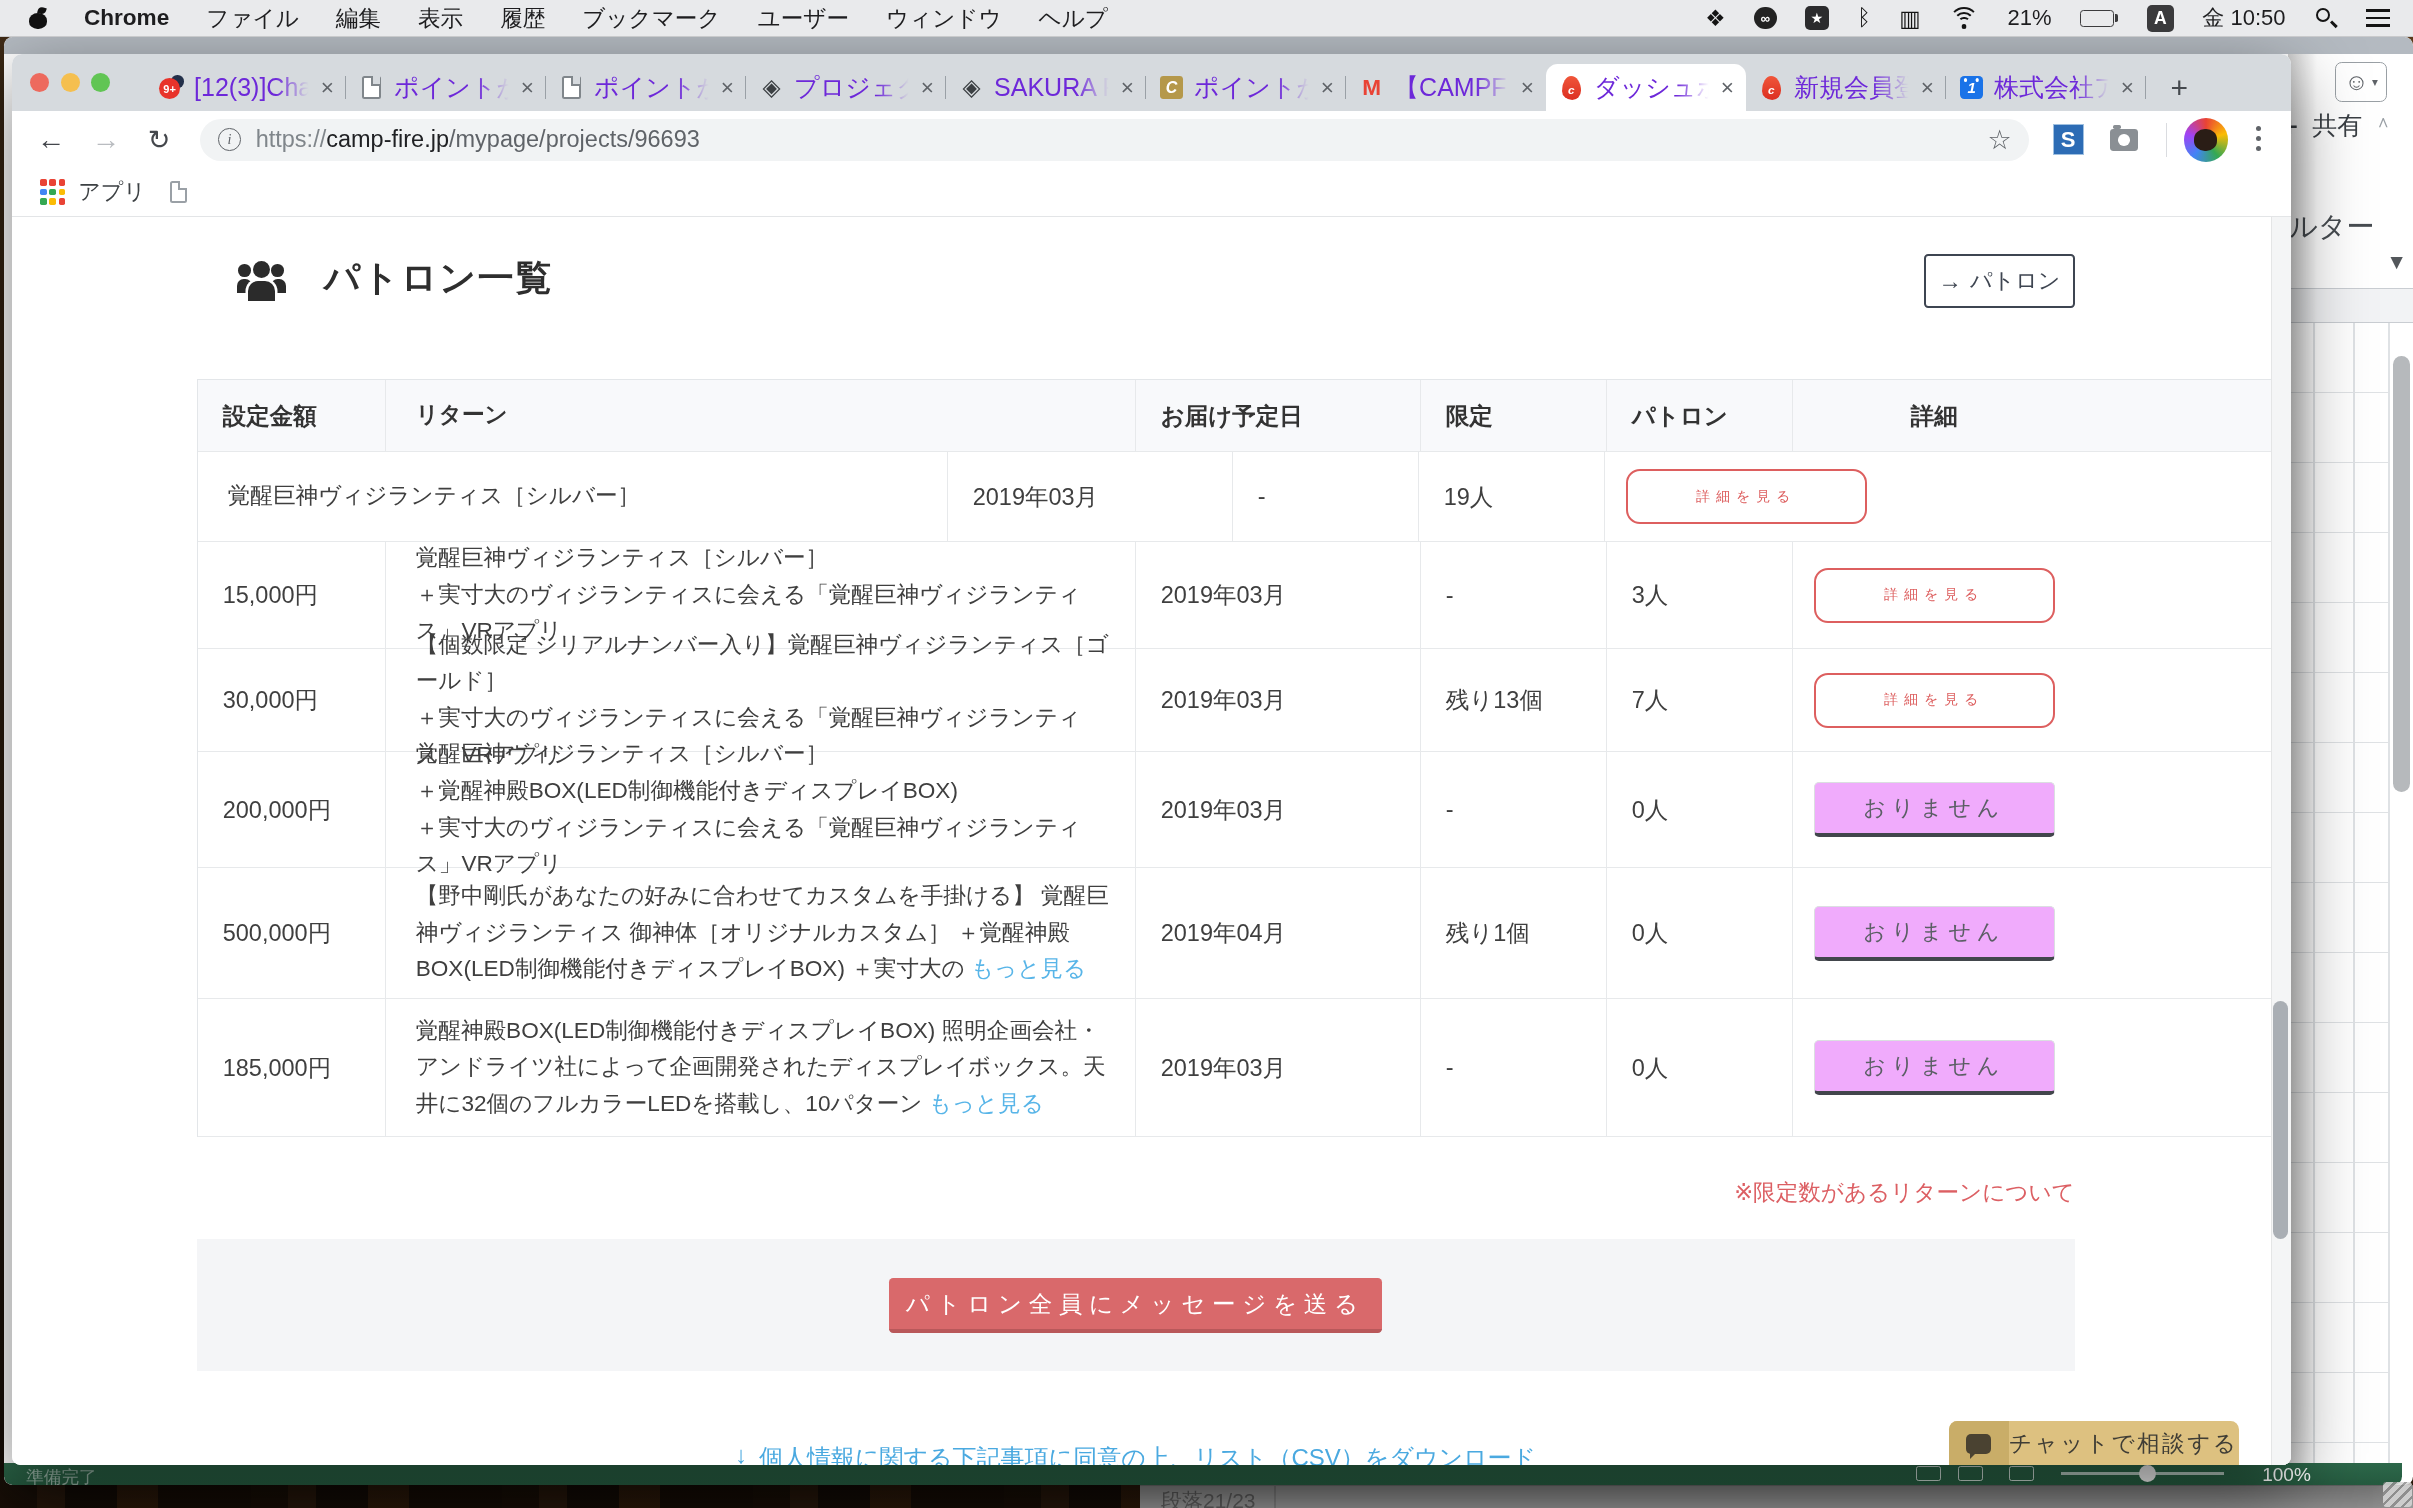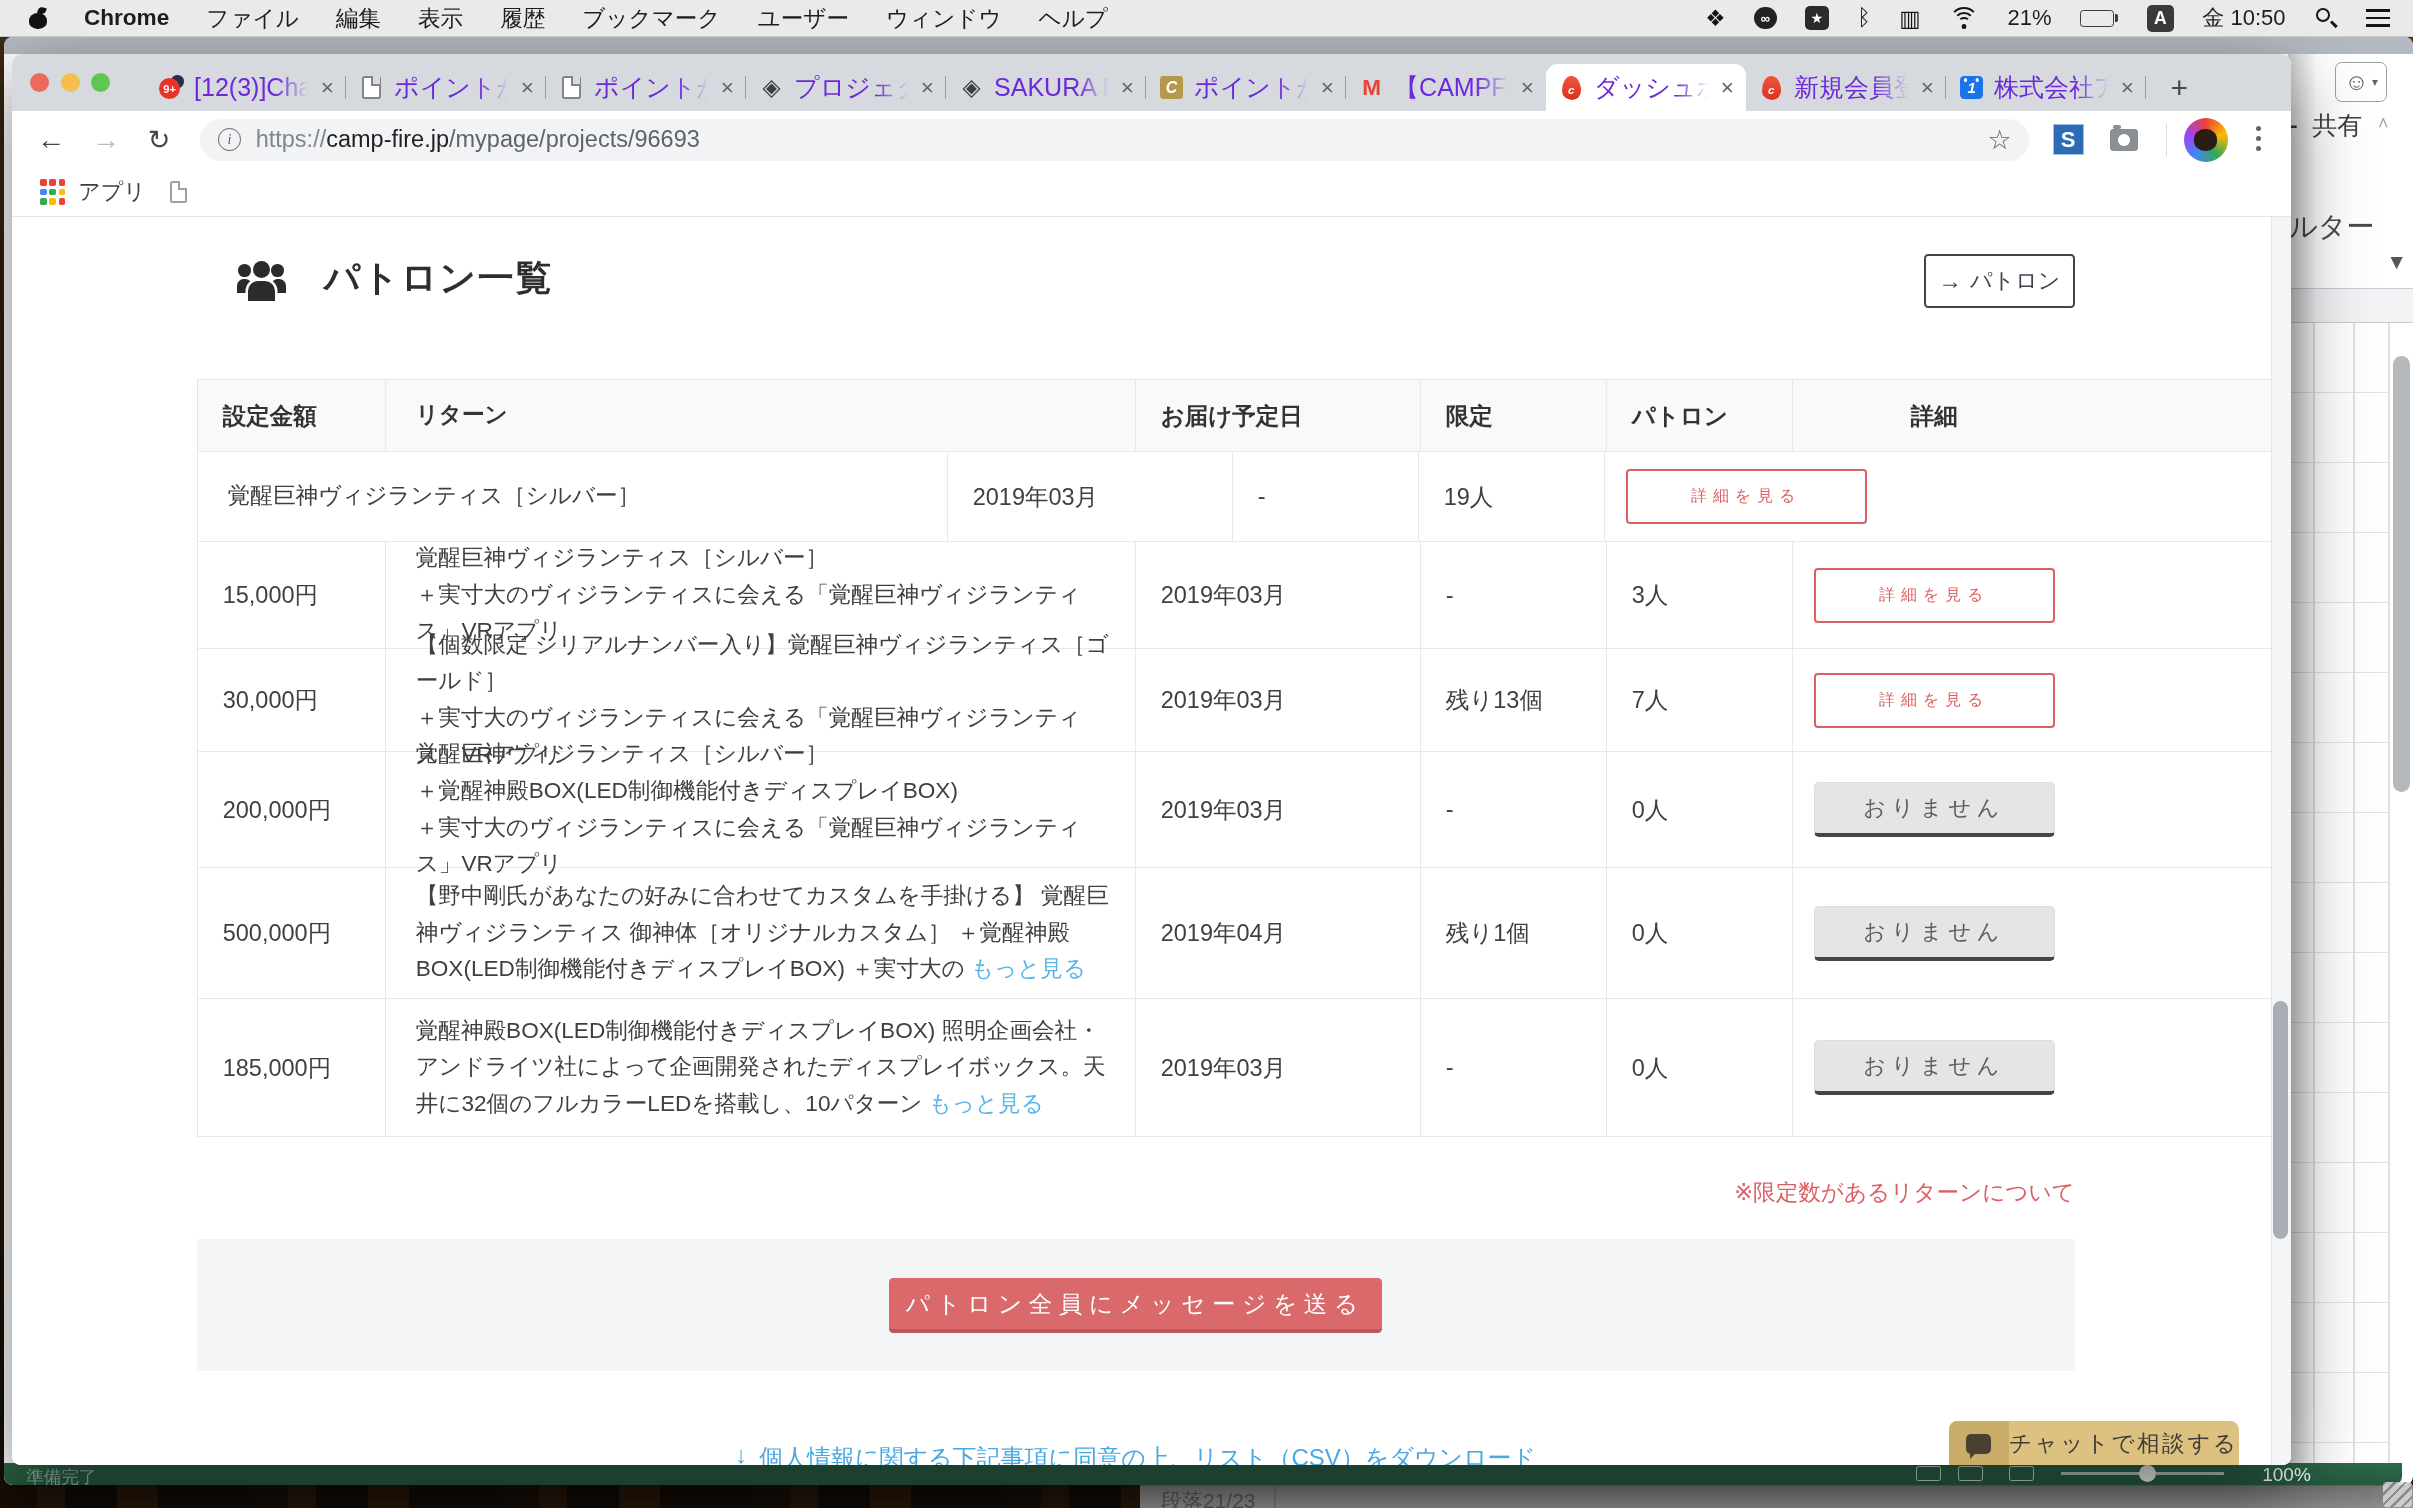--- a/index.html
+++ b/index.html
@@ -138,22 +138,22 @@
   #patron-btn .arr { font-weight:bold; font-size:23.5px; }
 
   #table { position:absolute; left:185px; top:162px; width:2186px; border:1.7px solid #e3e6e9; border-bottom:none; font-size:23.5px; color:#3f3f3f; }
   .trow { display:flex; border-bottom:1.7px solid #e7e9eb; background:#fff; }
   .trow.head { background:#f8f9fb; font-weight:bold; color:#333; height:72px; }
   .cell { border-right:1.7px solid #e7e9eb; display:flex; flex-direction:column; justify-content:center; }
   .cell:last-child { border-right:none; }
   .c0{ width:188px; padding-left:25px;} .c1{ width:750px; padding:11.7px 25px 11.7px 30px; line-height:1.62; font-size:22.6px;}
   .c2{ width:285px; padding-left:25px;} .c3{ width:186px; padding-left:25px;} .c4{ width:186px; padding-left:25px;} .c5{ width:283px; align-items:center;}
   .rh0{height:90px;} .rh1{height:107px;} .rh2{height:103px;} .rh3{height:116px;} .rh4{height:131px;} .rh5{height:138px;}
-  .btn-view { width:241px; height:55px; border:2.5px solid #dd5f5f; border-radius:4px; background:#fff; color:#dd5f5f; font-size:16px; letter-spacing:5.9px; display:flex; align-items:center; justify-content:center;font-family:Liberation Serif, serif; }
-  .btn-none { width:241px; height:55px; background:#e5e5e5; border:1.7px solid #dbdee1; border-bottom:4.2px solid #42464c; border-radius:5px; color:#5a5e64; font-size:22px; letter-spacing:5.9px; display:flex; align-items:center; justify-content:center; }
+  .btn-view { width:241px; height:55px; border:2.5px solid #dd5f5f; border-radius:14px; background:#fff; color:#dd5f5f; font-size:14px; letter-spacing:5.9px; display:flex; align-items:center; justify-content:center;font-family:Liberation Serif, serif; }
+  .btn-none { width:241px; height:55px; background:#f0abfc; border:1.7px solid #dbdee1; border-bottom:4.2px solid #42464c; border-radius:5px; color:#5a5e64; font-size:22px; letter-spacing:5.9px; display:flex; align-items:center; justify-content:center; }
   .more { color:#58b5e8; }
   #note-link { position:absolute; left:185px; top:960px; width:1878px; text-align:right; font-size:22.6px; color:#dc5f63; }
   #band { position:absolute; left:185px; top:1022px; width:1878px; height:132px; background:#f4f5f7; }
   #msg-btn { position:absolute; left:692px; top:39px; width:493px; height:55px; background:#d9696b; border-bottom:4.2px solid #b9585a; border-radius:4.2px; color:#fff; font-size:23.5px; letter-spacing:6.7px; display:flex; align-items:center; justify-content:center; }
   #dl-row { position:absolute; left:185px; top:1225px; width:1878px; display:flex; justify-content:center; align-items:flex-start; gap:11.7px; color:#4aa9e0; font-size:24px; }
   .dl-icon { font-weight:bold; border-bottom:3.4px solid #4aa9e0; line-height:1.05; }
   #chat { position:absolute; left:1937px; top:1204px; width:290px; height:45px; background:#ddc180; border-radius:8.4px 8.4px 0 0; display:flex; align-items:stretch; overflow:hidden; }
   #chat .cicon { width:60px; background:#c9ad68; display:flex; align-items:center; justify-content:center; }
   .bubble { position:relative; width:25px; height:20px; background:#4a4231; border-radius:5px; }
   .bubble::after { content:""; position:absolute; left:3.4px; bottom:-5.9px; border:4.2px solid transparent; border-top-color:#4a4231; border-left-color:#4a4231; }

